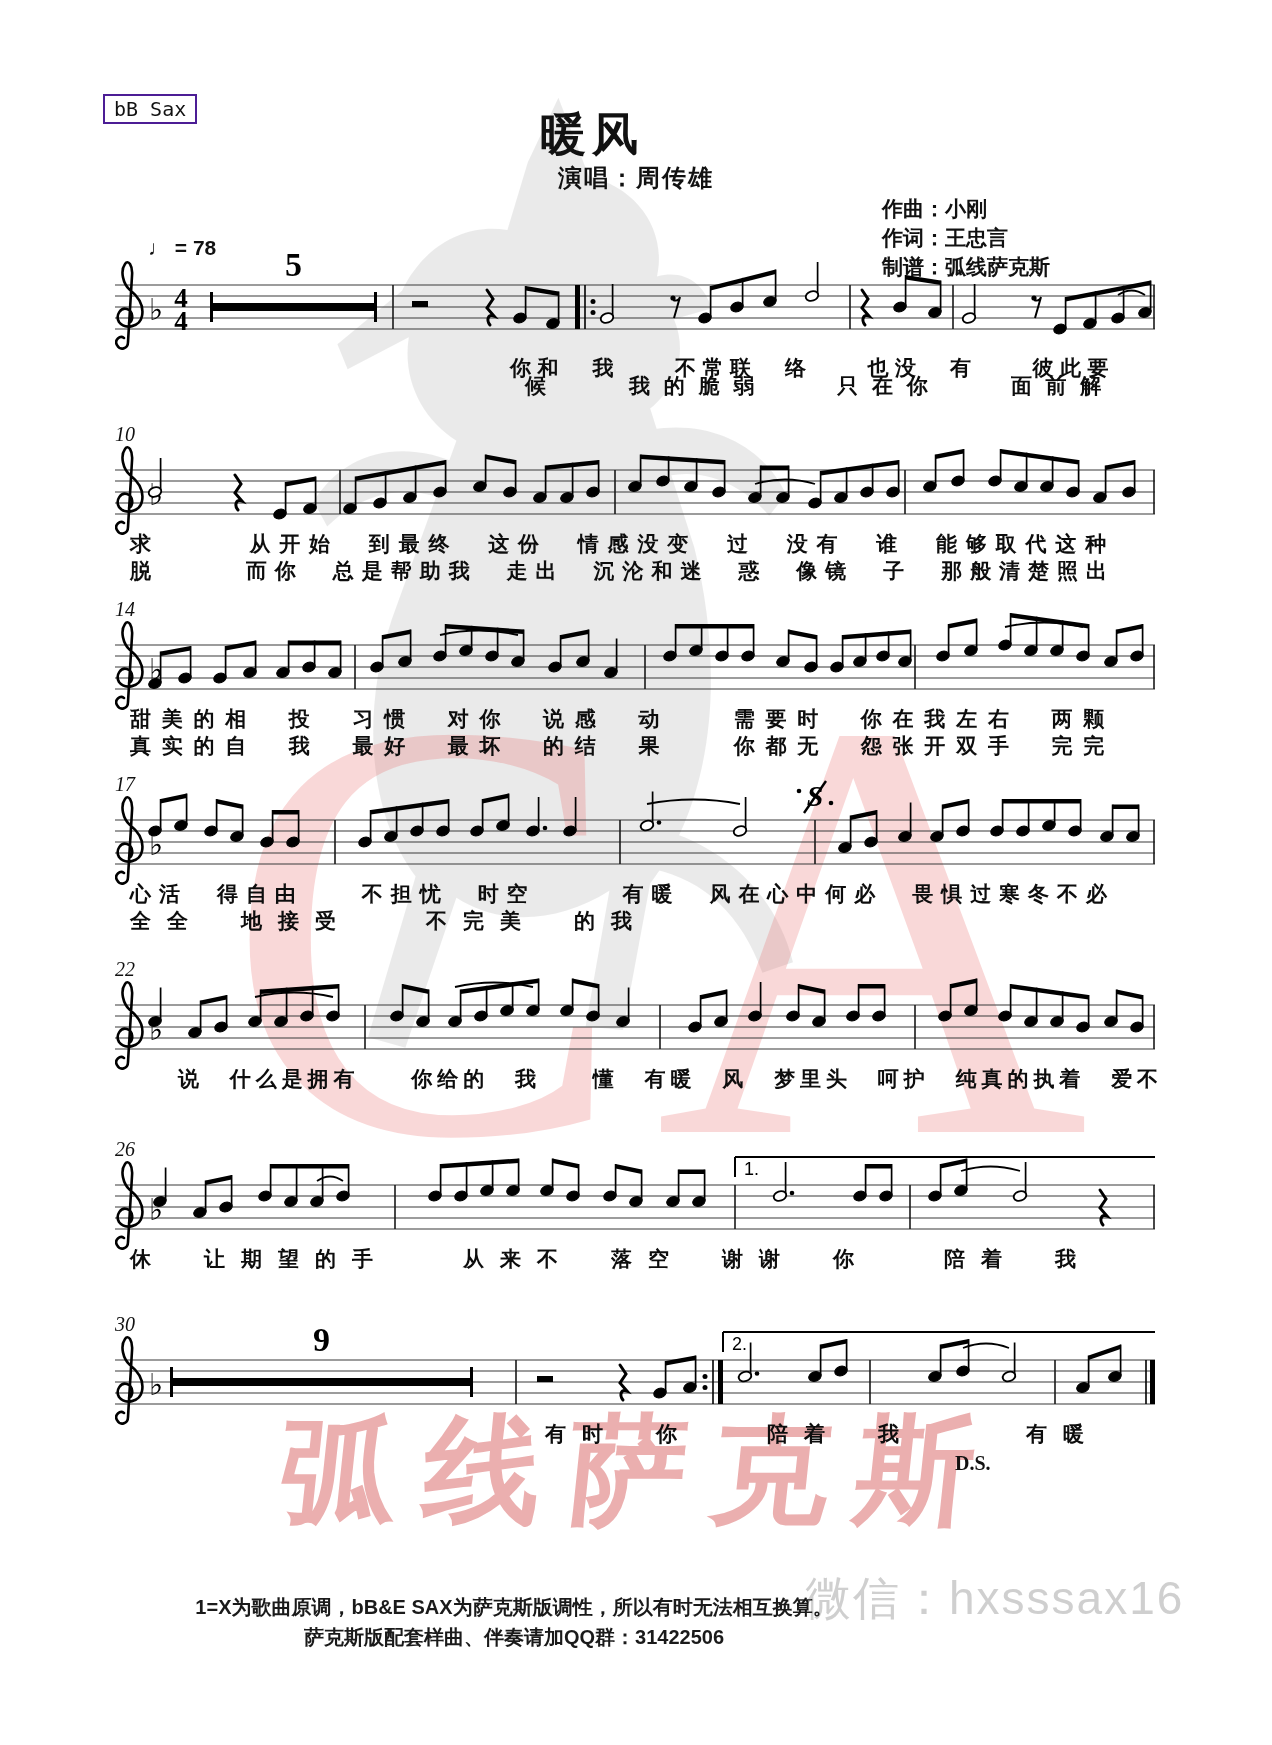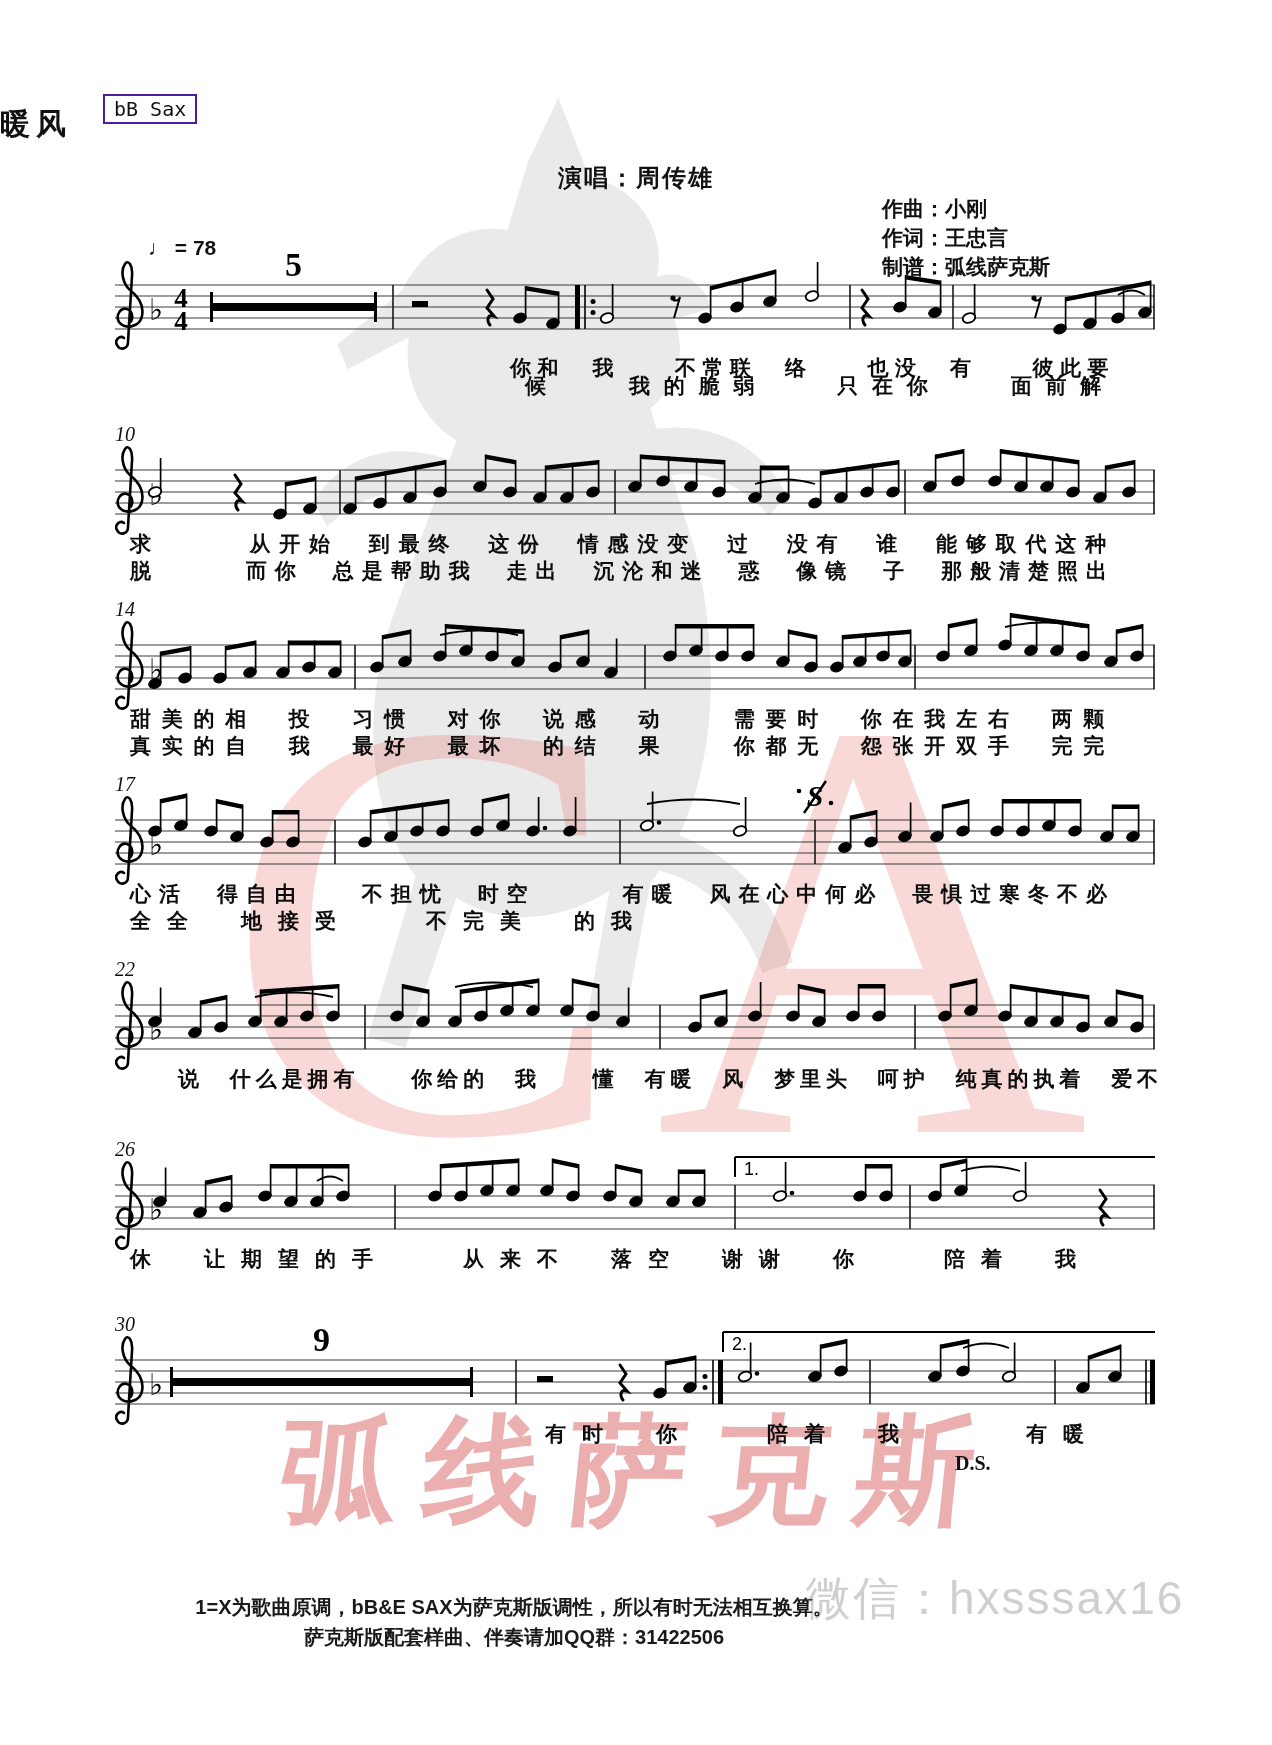--- a/index.html
+++ b/index.html
@@ -10,21 +10,21 @@
   #wm-unicorn{left:300px;top:80px;width:680px;height:1000px;opacity:.5;}
   #wm-letters{left:225px;top:630px;font-family:"Liberation Serif",serif;font-weight:400;
               font-size:600px;line-height:1;letter-spacing:30px;color:rgba(233,105,105,0.26);}
   #wm-brand{left:280px;top:1392px;font-weight:700;font-size:118px;letter-spacing:26px;
             color:rgba(205,55,55,0.40);transform:skewX(-6deg);}
   #wm-wechat{left:805px;top:1568px;font-size:46px;letter-spacing:2px;
              color:rgba(160,160,160,0.50);}
   
   #inst-label{left:103px;top:94px;border:2px solid #4c1d95;padding:1px 9px;
               font-family:"DejaVu Sans Mono",monospace;font-size:20px;background:#fff;}
-  #title{left:0;top:104px;width:1184px;text-align:left;font-size:30px;font-weight:700;
+  #title{left:0;top:104px;width:1184px;text-align:center;font-size:46px;font-weight:700;
          letter-spacing:6px;}
   #subtitle{left:0;top:162px;width:1272px;text-align:center;font-size:24px;font-weight:700;
             letter-spacing:2px;}
   #credits{left:882px;top:194px;font-size:21px;font-weight:700;line-height:29px;}
   #tempo{left:148px;top:236px;font-size:21px;font-weight:600;}
   
   .system{left:115px;width:1040px;height:150px;}
   .lyrics{position:absolute;white-space:pre;font-size:21px;font-weight:600;color:#0d0d0d;}
   #ds-mark{left:955px;top:1452px;font-size:20px;font-weight:700;font-family:"Liberation Serif",serif;}
   

